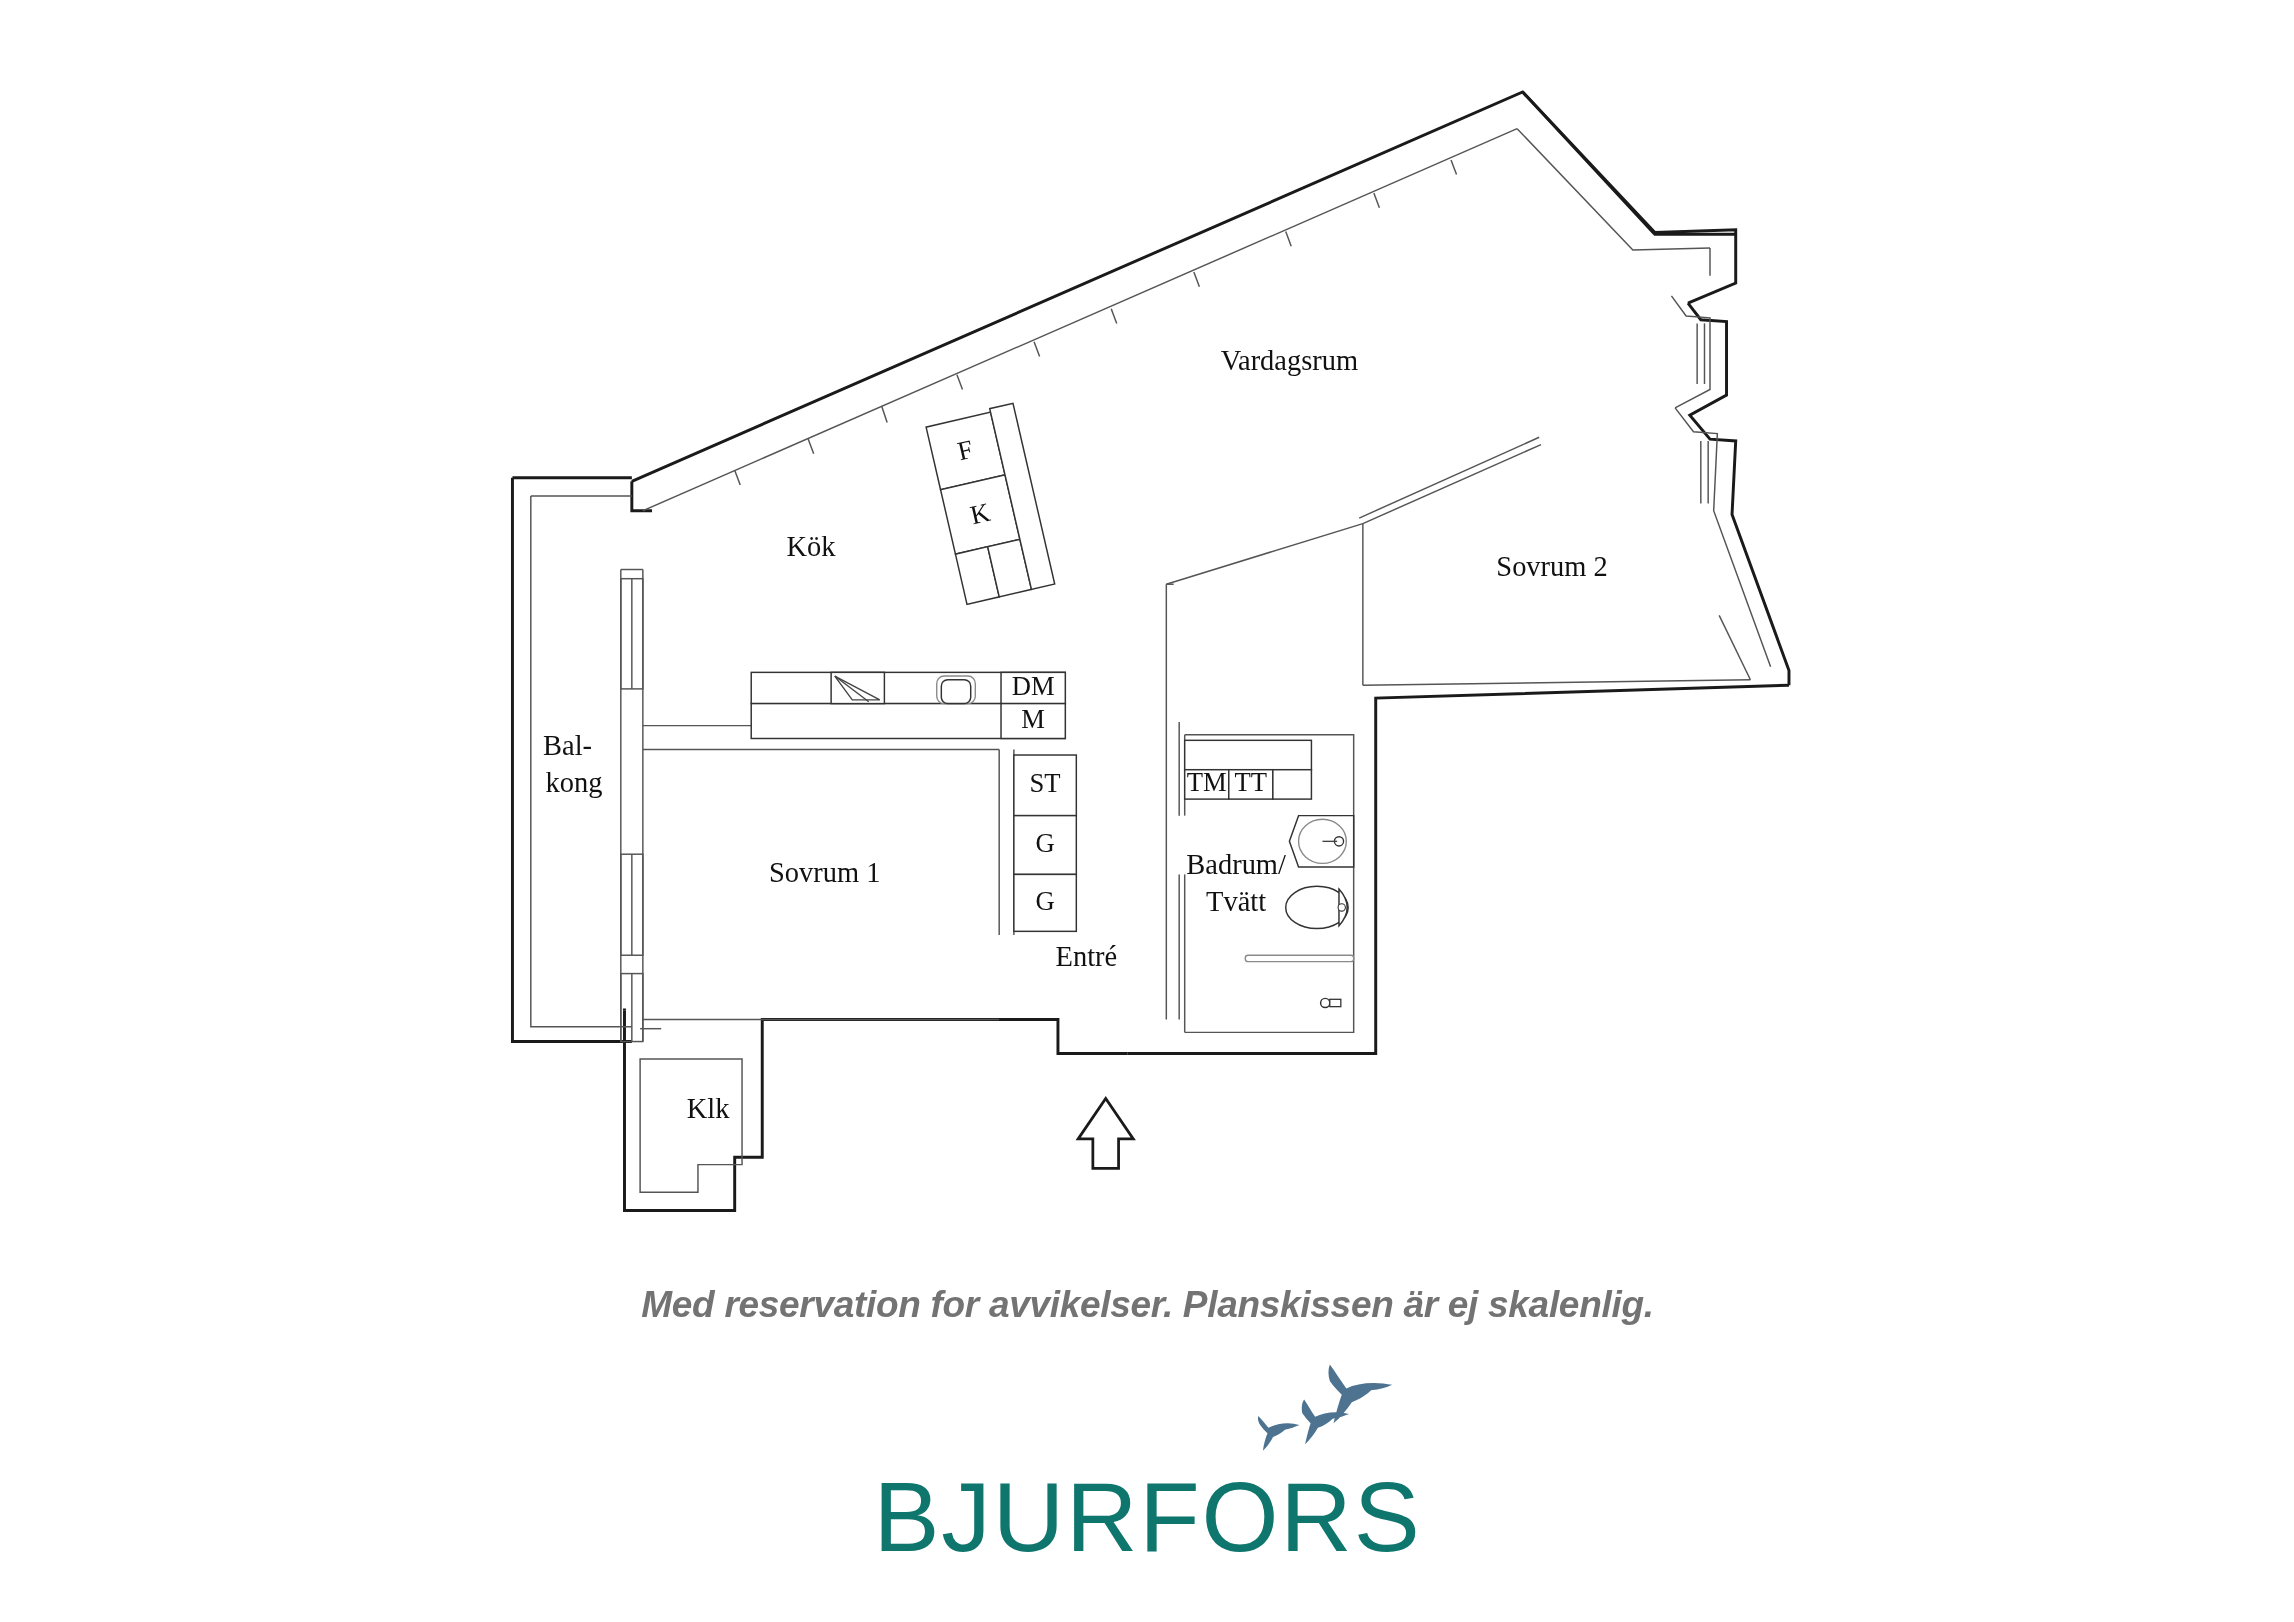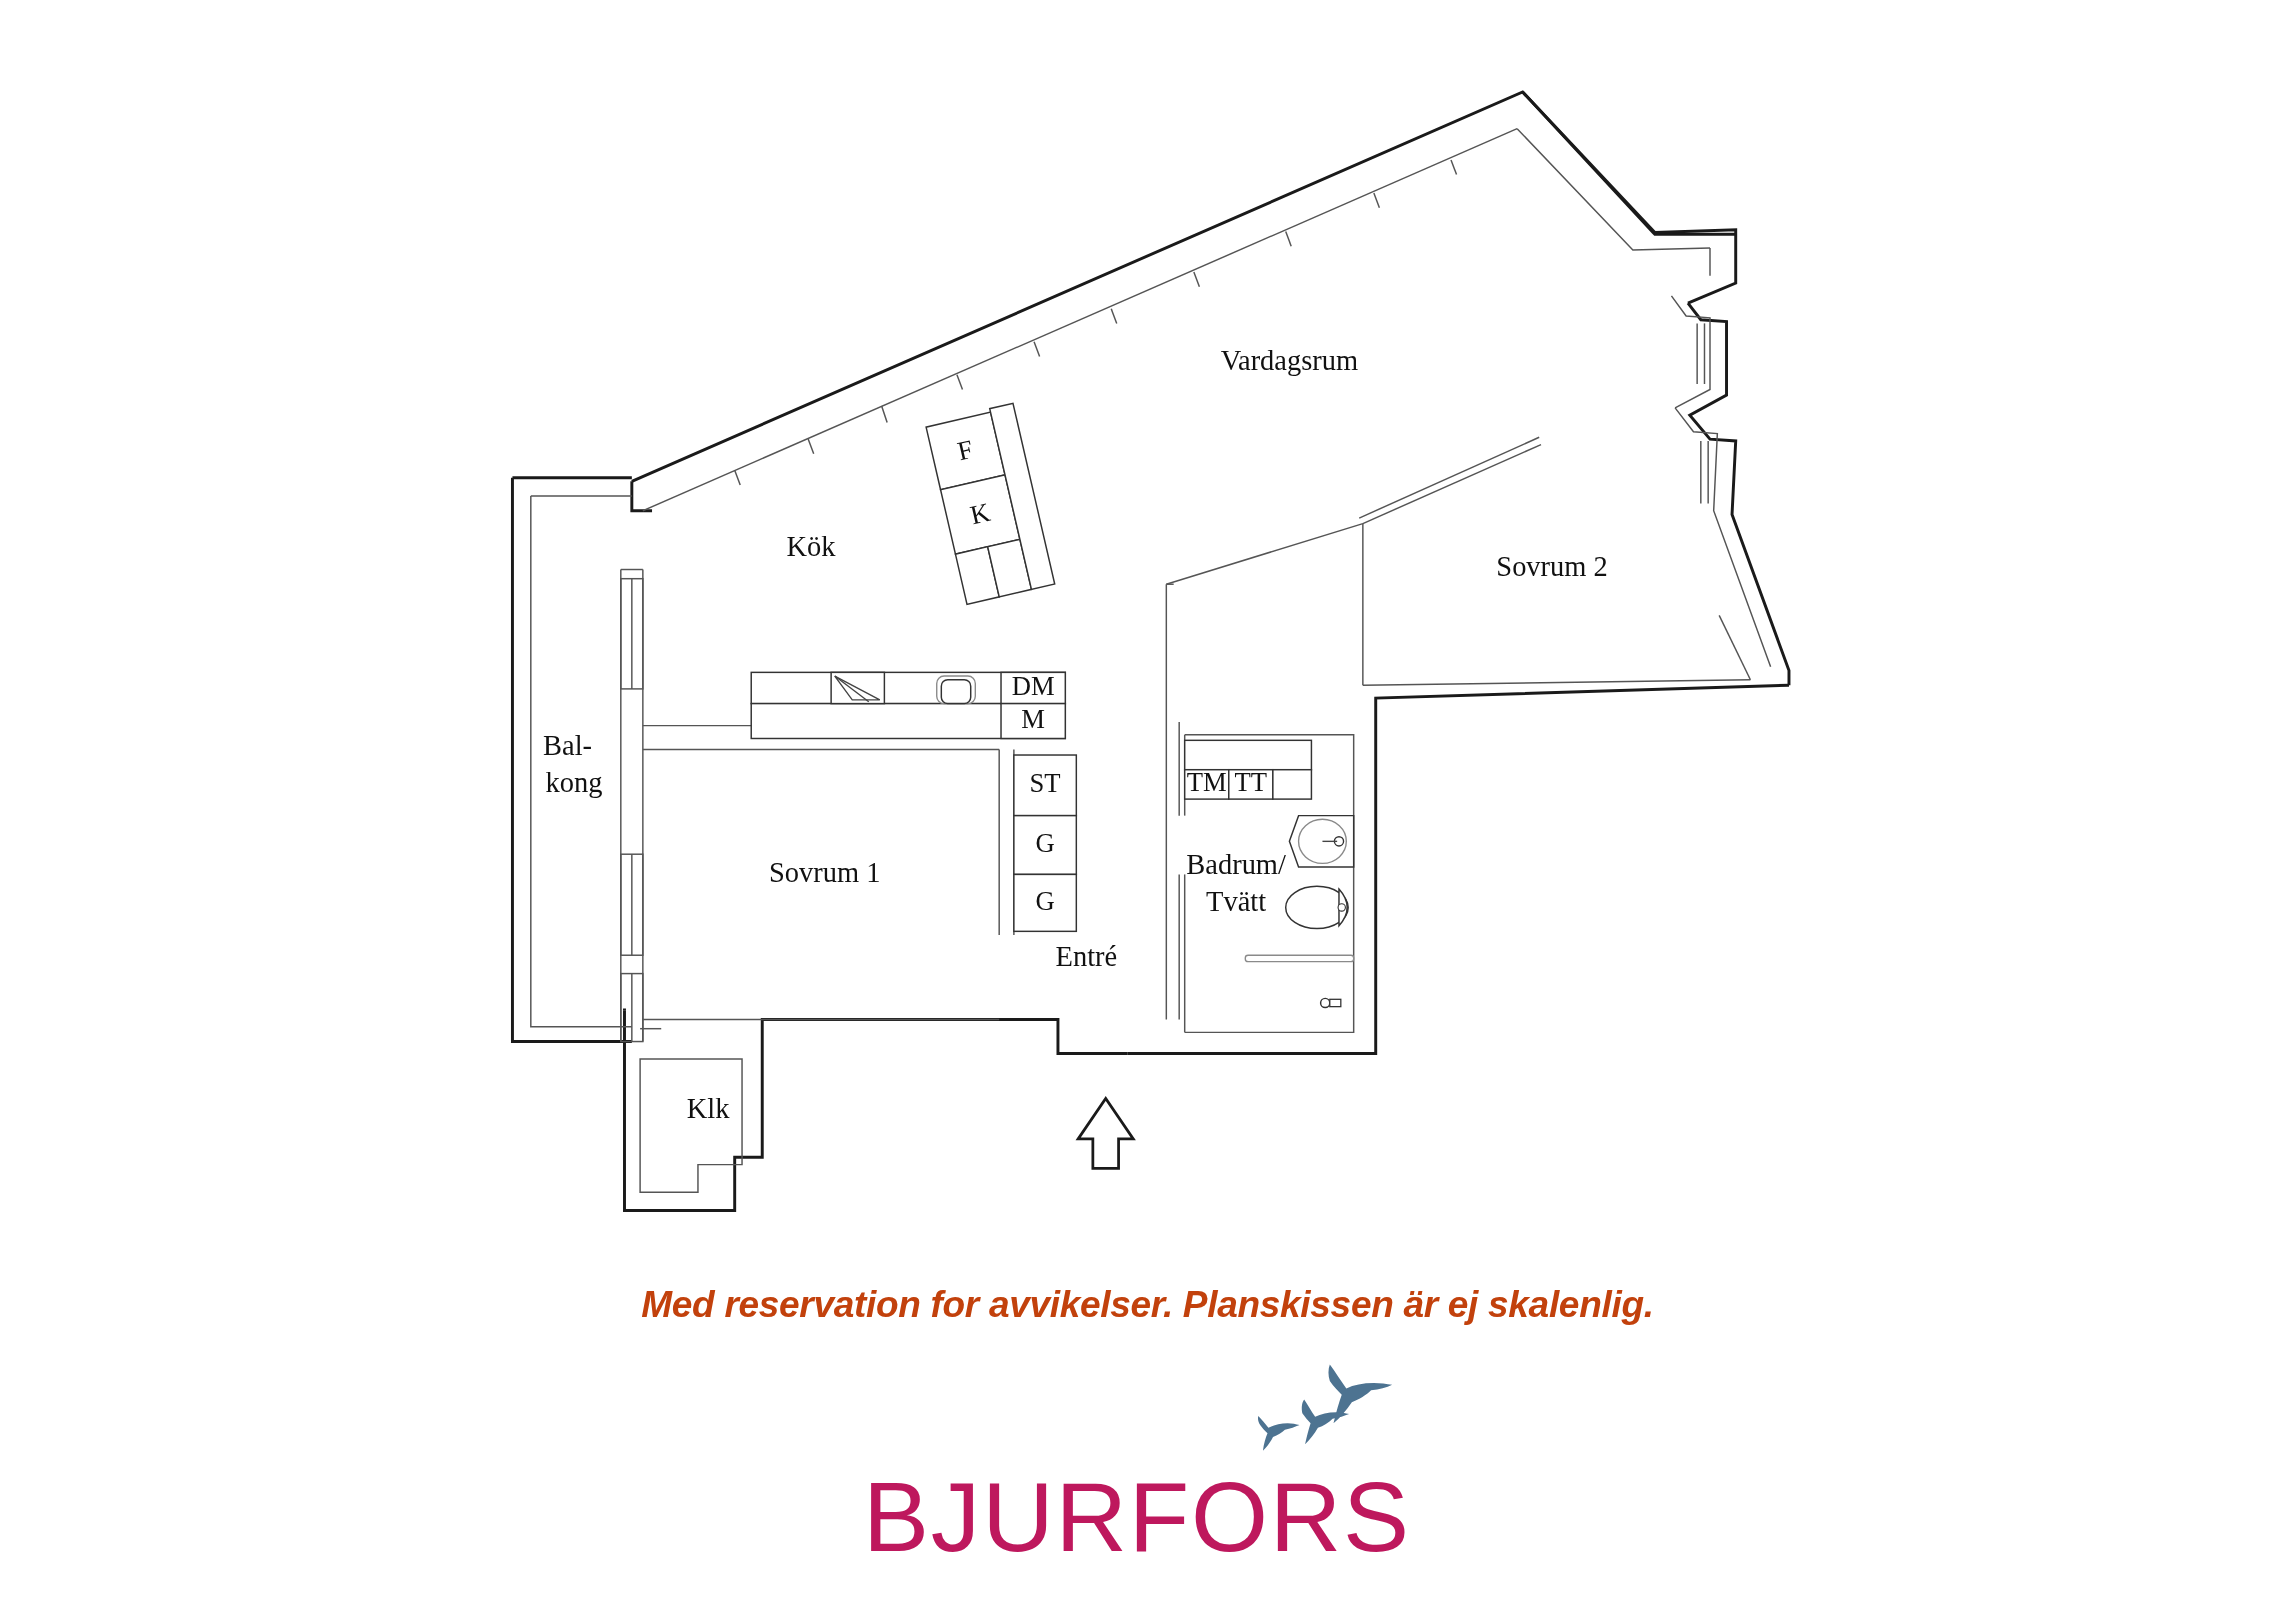--- a/index.html
+++ b/index.html
@@ -77,21 +77,21 @@
   .caption {
     position: absolute;
     left: 0;
     top: 1284px;
     width: 2295px;
     text-align: center;
     font-family: "Liberation Sans", "DejaVu Sans", sans-serif;
     font-style: italic;
     font-weight: 700;
     font-size: 37px;
-    color: #c2410c;
+    color: #737373;
     letter-spacing: -0.3px;
   }
   #brand {
     position: absolute;
     left: 0;
     top: 1359px;
     width: 2295px;
     text-align: center;
   }
   #brand-inner {
@@ -105,26 +105,26 @@
     right: 16.5px;
     top: 0px;
     width: 165px;
     height: 101px;
   }
   #brand-word {
     position: absolute;
     left: 0;
     top: 108px;
     width: 569px;
-    text-align: left;
+    text-align: center;
     font-family: "Liberation Sans", "DejaVu Sans", sans-serif;
     font-weight: 300;
     font-size: 99px;
     letter-spacing: 1.8px;
-    color: #be185d;
+    color: #0f766e;
     line-height: 1;
   }
 </style>
 </head>
 <body>
 
 <div id="page">
 
   <svg id="floorplan-svg" viewBox="0 0 2499 1767">
 

